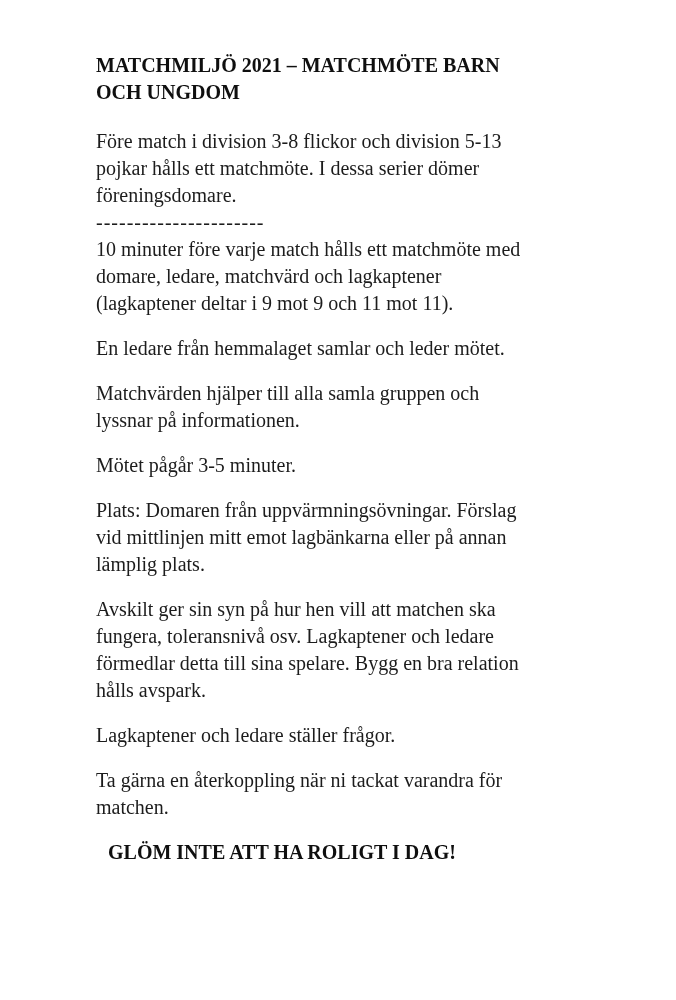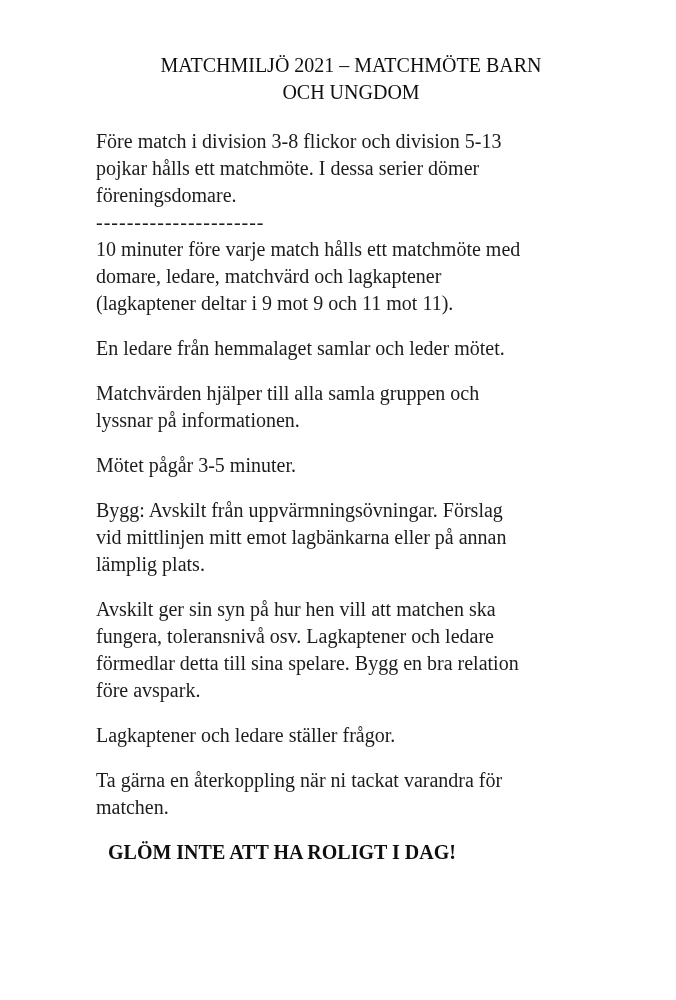--- a/index.html
+++ b/index.html
@@ -23,24 +23,23 @@
     line-height: 27px;
     color: #1c1c1c;
   }
   .block {
     margin: 0 0 18px 0;
   }
   .block.no-gap {
     margin-bottom: 0;
   }
   .heading {
-    font-weight: normal;
+    font-weight: bold;
     color: #0f0f0f;
     margin-bottom: 22px;
-    text-align: center;
   }
   .emphasis {
     font-weight: bold;
     color: #0f0f0f;
     margin-left: 12px;
   }
   .divider-line {
     letter-spacing: 1px;
     white-space: nowrap;
   }
@@ -81,30 +80,30 @@
   <div class="block">
     <div class="line">Matchvärden hjälper till alla samla gruppen och</div>
     <div class="line">lyssnar på informationen.</div>
   </div>
 
   <div class="block">
     <div class="line">Mötet pågår 3-5 minuter.</div>
   </div>
 
   <div class="block">
-    <div class="line">Bygg: Avskilt från uppvärmningsövningar. Förslag</div>
+    <div class="line">Plats: Domaren från uppvärmningsövningar. Förslag</div>
     <div class="line">vid mittlinjen mitt emot lagbänkarna eller på annan</div>
     <div class="line">lämplig plats.</div>
   </div>
 
   <div class="block">
     <div class="line">Avskilt ger sin syn på hur hen vill att matchen ska</div>
     <div class="line">fungera, toleransnivå osv. Lagkaptener och ledare</div>
     <div class="line">förmedlar detta till sina spelare. Bygg en bra relation</div>
-    <div class="line">före avspark.</div>
+    <div class="line">hålls avspark.</div>
   </div>
 
   <div class="block">
     <div class="line">Lagkaptener och ledare ställer frågor.</div>
   </div>
 
   <div class="block">
     <div class="line">Ta gärna en återkoppling när ni tackat varandra för</div>
     <div class="line">matchen.</div>
   </div>

